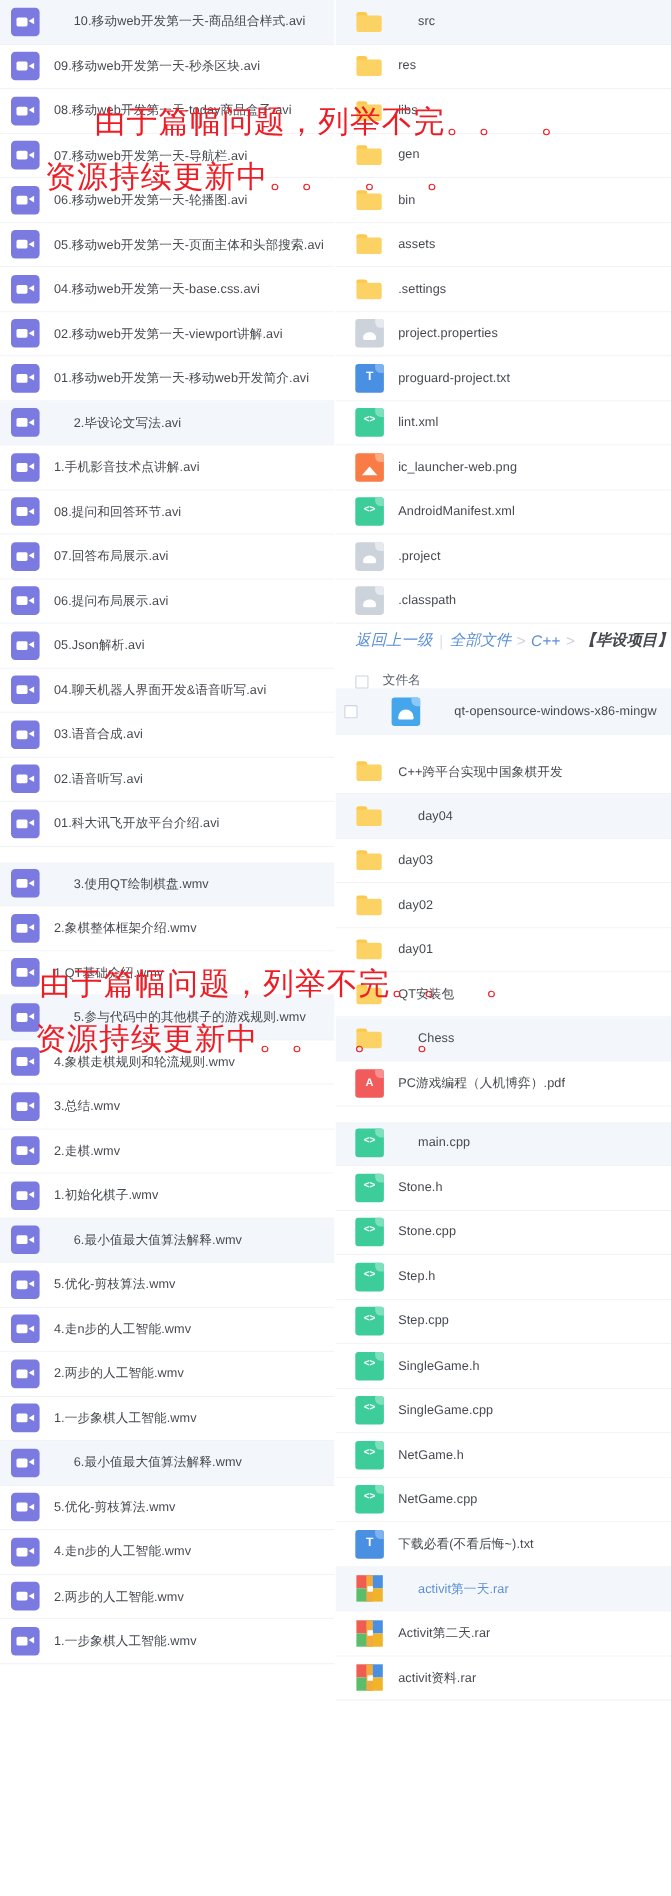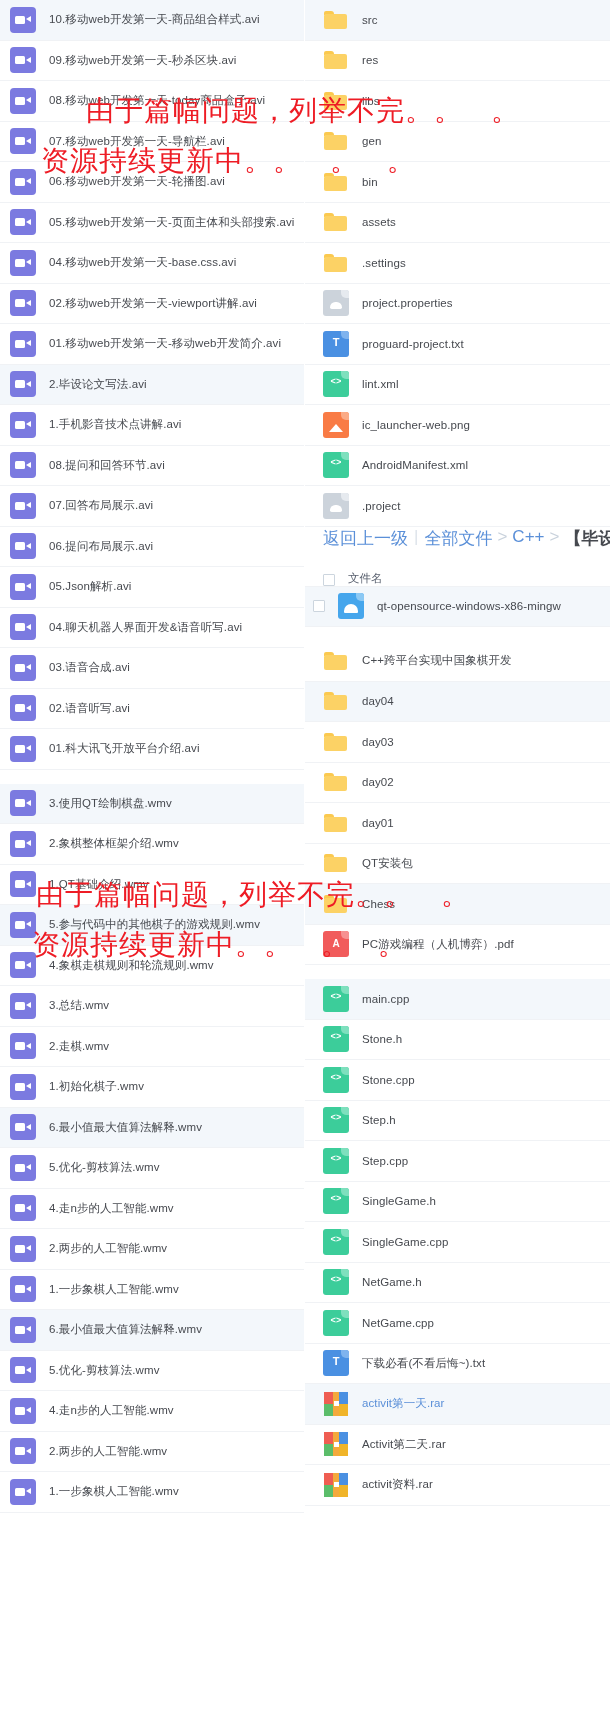--- a/index.html
+++ b/index.html
@@ -25,21 +25,21 @@
 
   .row {
     position: relative;
     display: flex;
     align-items: center;
     height: 40.5px;
     padding-left: 10px;
     border-bottom: 1px solid #f0f2f5;
     background: #ffffff;
   }
-  .row.sel { background: #f3f7fb; }
+  .row.sel { background: #f3f7fb; gap: 18px; }
   .row.spacer { height: 14px; border-bottom: none; }
 
   
   .col-right .row { padding-left: 18px; }
   .col-right .row.checkrow { padding-left: 8px; }
 
   .icon {
     width: 26px; height: 26px;
     flex: 0 0 26px;
     margin-right: 13px;
@@ -232,27 +232,28 @@
     width: 6px; height: 24px; background: #f3a93c; z-index: 2;
   }
   .ic-rar .dot {
     position: absolute; left: 10.5px; top: 10.5px;
     width: 5px; height: 5px; background: #ffffff; z-index: 3;
   }
 
   
   .breadcrumb {
     display: flex;
-    align-items: flex-start;
+    align-items: center;
     height: 30px;
     padding-left: 18px;
-    font-size: 17px;
+    font-size: 14px;
     color: #8b98a8;
     white-space: nowrap;
     background: #ffffff;
+    font-style: italic;
   }
   .breadcrumb .bc-link { color: #5a8fd8; cursor: pointer; }
   .breadcrumb .bc-sep { color: #c9d2dc; margin: 0 5px; }
   .breadcrumb .bc-pipe { color: #dde3ea; margin: 0 6px; }
   .breadcrumb .bc-cur { color: #46494f; font-weight: bold; }
 
   .headrow {
     display: flex;
     align-items: flex-end;
     height: 30px;
@@ -499,20 +500,24 @@
         </div>
         <div class="row">
           <span class="icon ic-code">
             <span class="glyph">&lt;&gt;</span>
           </span>
           <span class="label">AndroidManifest.xml</span>
         </div>
         <div class="row">
           <span class="icon ic-doc"></span>
           <span class="label">.project</span>
+        </div>
+        <div class="row">
+          <span class="icon ic-doc"></span>
+          <span class="label">.classpath</span>
         </div>
       </div>
 
     <div class="breadcrumb">
       <span class="bc-link">返回上一级</span>
       <span class="bc-pipe">|</span>
       <span class="bc-link">全部文件</span>
       <span class="bc-sep">&gt;</span>
       <span class="bc-link">C++</span>
       <span class="bc-sep">&gt;</span>

